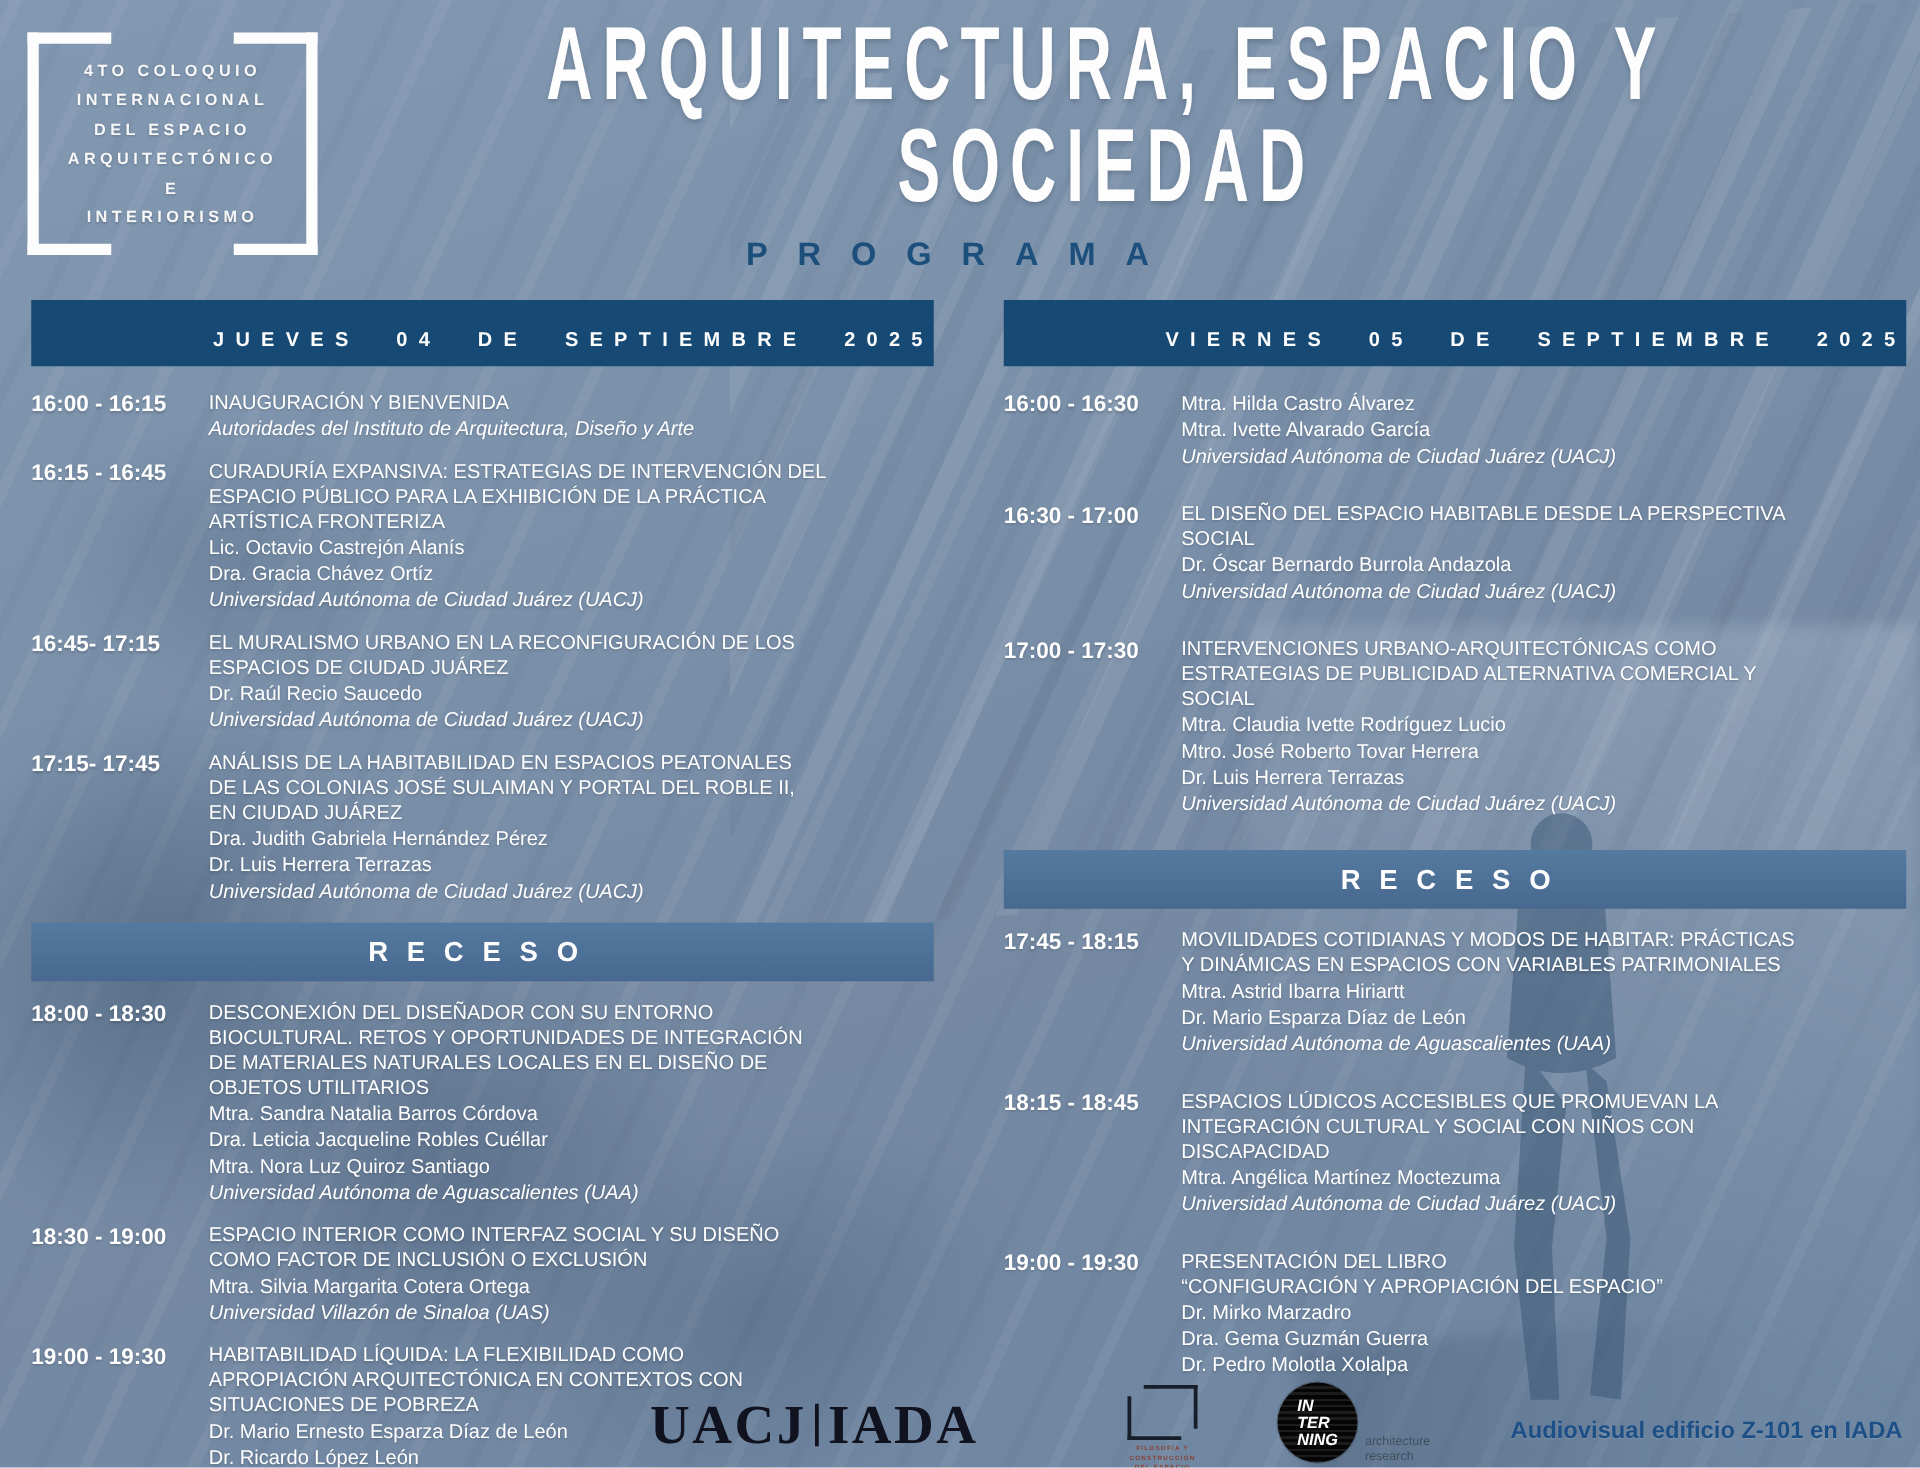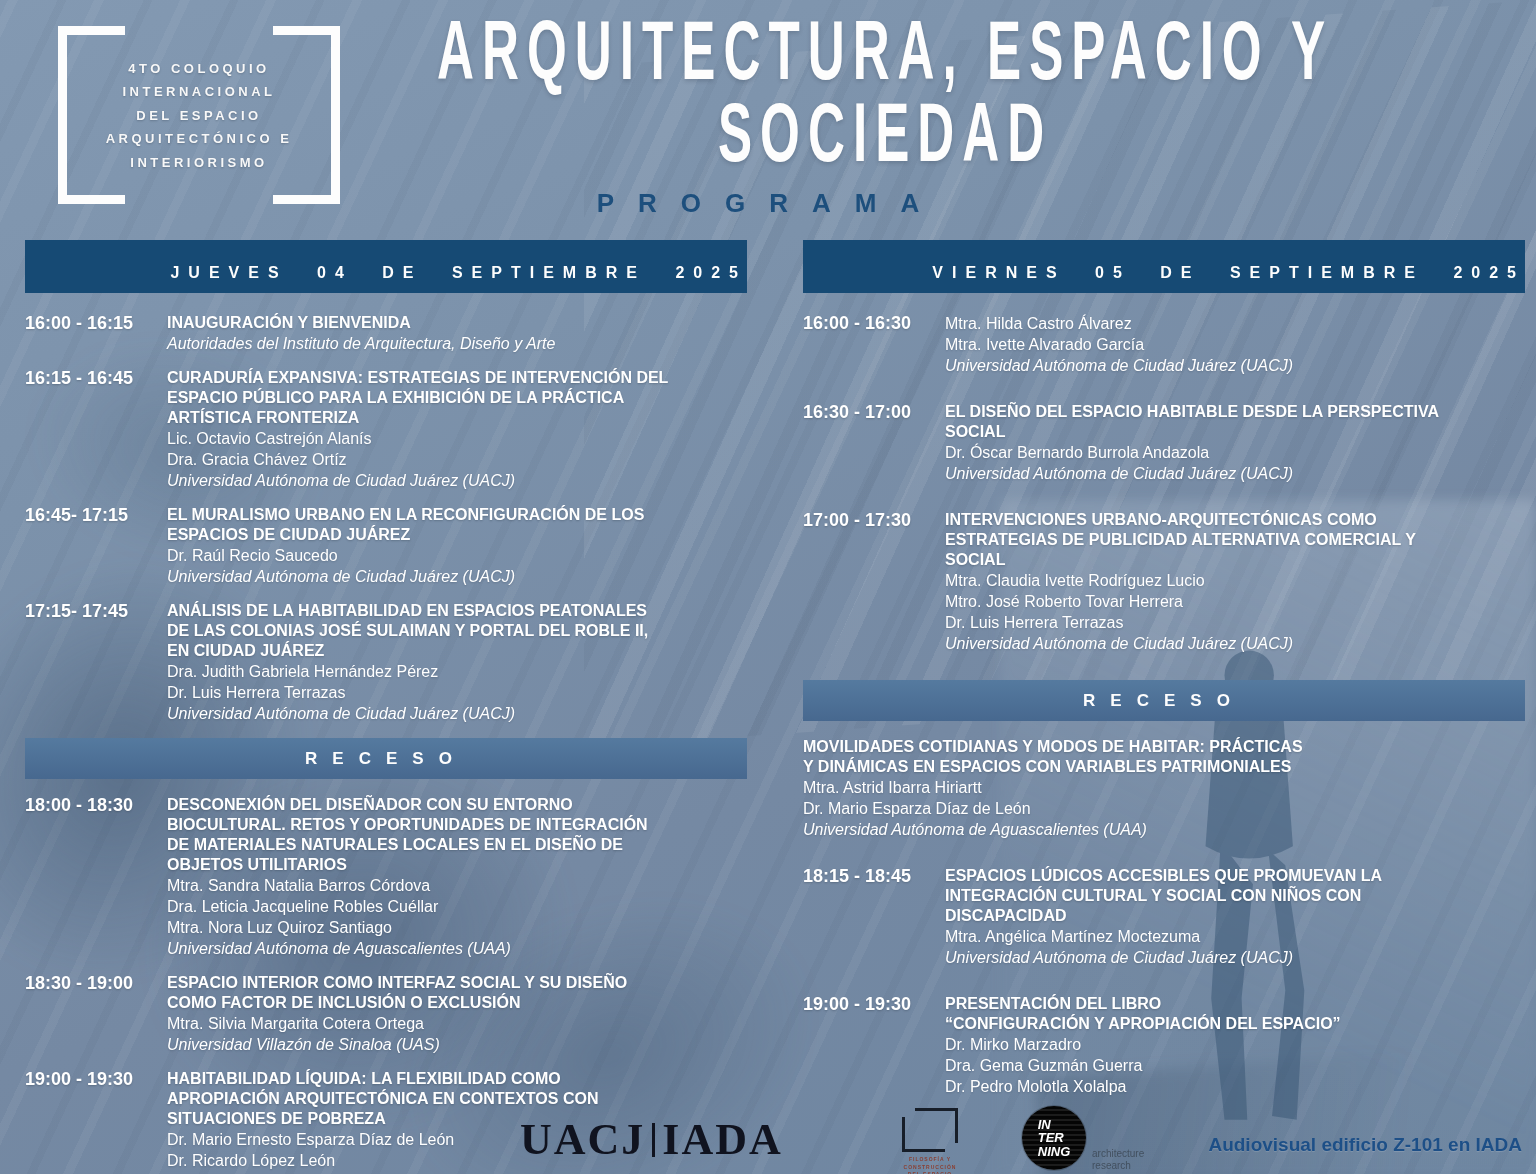--- a/index.html
+++ b/index.html
@@ -28,21 +28,21 @@
     background:linear-gradient(205deg,rgba(200,214,228,.26),rgba(130,150,172,.05) 70%);
     filter:blur(6px);
   }
   .floor-shade{
     position:absolute;left:1040px;top:1060px;width:520px;height:130px;
     background:linear-gradient(100deg,rgba(40,60,85,.25),rgba(40,60,85,0) 70%);
     filter:blur(7px);transform:rotate(-4deg);
   }
   .person{position:absolute;left:1158px;top:628px;width:190px;height:520px;opacity:.45;}
   
-  .badge{position:absolute;left:22px;top:26px;width:282px;height:178px;margin-left:36px;}
+  .badge{position:absolute;left:22px;top:26px;width:232px;height:178px;}
   .bracket{position:absolute;top:0;bottom:0;width:58px;}
   .bracket-left{left:0;border:9px solid #fdfdfd;border-right:none;}
   .bracket-right{right:0;border:9px solid #fdfdfd;border-left:none;}
   .badge-text{
     position:absolute;left:30px;right:30px;top:50%;transform:translateY(-50%);
     text-align:center;color:#f8f8f8;font-weight:bold;font-size:13px;
     letter-spacing:3.5px;line-height:1.8;text-shadow:0 1px 2px rgba(20,30,45,.25);
   }
   
   .main-title{position:absolute;left:320px;top:10px;width:1130px;text-align:center;}
@@ -62,26 +62,26 @@
   .day-band{
     background:#164a74;color:#fdfdfd;text-align:right;
     font-weight:bold;font-size:16px;letter-spacing:9px;word-spacing:16px;
     padding:24px 0 11px 0;
   }
   .sessions{padding-top:20px;}
   .session{display:flex;gap:14px;margin-bottom:14px;color:#fff;}
   .col-right .session{margin-bottom:26px;}
   .time{flex:0 0 128px;font-weight:bold;font-size:18px;line-height:20px;text-shadow:0 1px 2px rgba(20,30,45,.25);}
   .info{flex:1;}
-  .s-title{font-weight:bold;font-size:16px;line-height:20px;white-space:pre-line;text-shadow:0 1px 2px rgba(20,30,45,.25);}
+  .s-title{font-weight:normal;font-size:16px;line-height:20px;white-space:pre-line;text-shadow:0 1px 2px rgba(20,30,45,.25);}
   .s-speaker{font-size:16px;line-height:21px;text-shadow:0 1px 2px rgba(20,30,45,.2);}
   .s-affil{font-size:16px;line-height:21px;font-style:italic;text-shadow:0 1px 2px rgba(20,30,45,.2);}
   .receso-band{
     background:linear-gradient(180deg,#557a9f,#47688f);color:#fdfdfd;text-align:center;
-    font-weight:bold;font-size:17px;letter-spacing:15px;padding:11px 0 10px 0;
+    font-weight:bold;font-size:22px;letter-spacing:15px;padding:11px 0 10px 0;
     margin:12px 0 16px 0;
   }
   
   .uacjiada{
     position:absolute;left:520px;top:1114px;display:flex;align-items:center;
     font-family:"Liberation Serif",serif;color:#10131f;font-size:44px;letter-spacing:2px;font-weight:600;
   }
   .uacj-divider{width:3px;height:34px;background:#10131f;margin:0 7px;}
   .sq-logo{position:absolute;left:902px;top:1108px;width:56px;height:44px;}
   .sq-c1{position:absolute;top:0;right:0;width:72%;height:72%;border-top:3px solid #171e29;border-right:3px solid #171e29;}
@@ -266,20 +266,21 @@
         <div class="s-speaker">Mtra. Claudia Ivette Rodríguez Lucio</div>
         <div class="s-speaker">Mtro. José Roberto Tovar Herrera</div>
         <div class="s-speaker">Dr. Luis Herrera Terrazas</div>
         <div class="s-affil">Universidad Autónoma de Ciudad Juárez (UACJ)</div>
       </div>
     </div>
 
     <div class="receso-band">RECESO</div>
 
     <div class="session">
+      <div class="time">17:45 - 18:15</div>
       <div class="info">
         <div class="s-title">MOVILIDADES COTIDIANAS Y MODOS DE HABITAR: PRÁCTICAS
 Y DINÁMICAS EN ESPACIOS CON VARIABLES PATRIMONIALES</div>
         <div class="s-speaker">Mtra. Astrid Ibarra Hiriartt</div>
         <div class="s-speaker">Dr. Mario Esparza Díaz de León</div>
         <div class="s-affil">Universidad Autónoma de Aguascalientes (UAA)</div>
       </div>
     </div>
 
     <div class="session">

